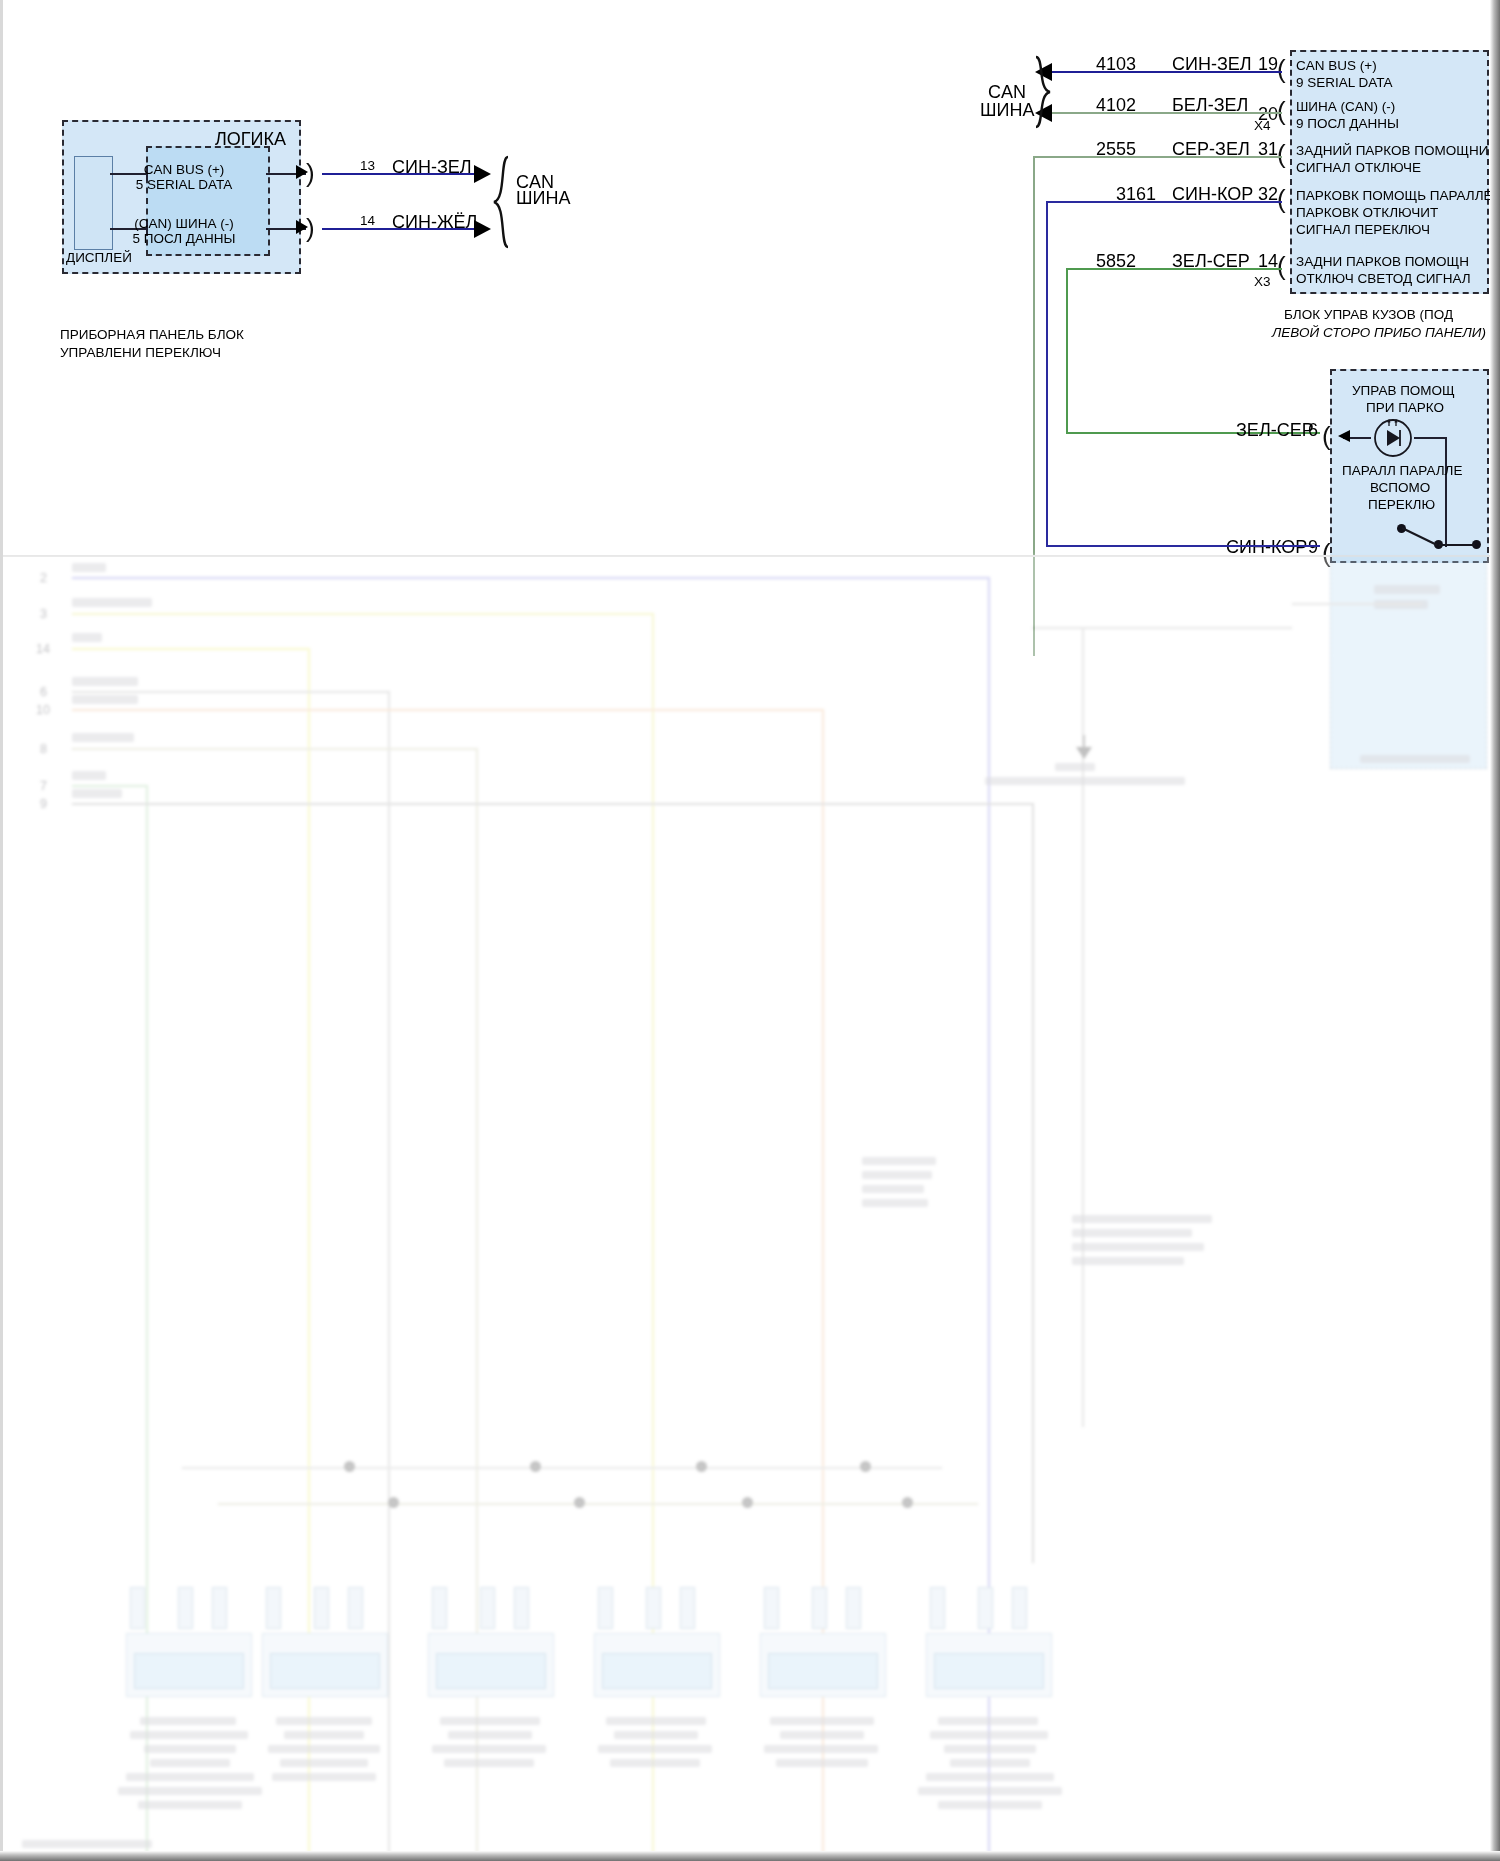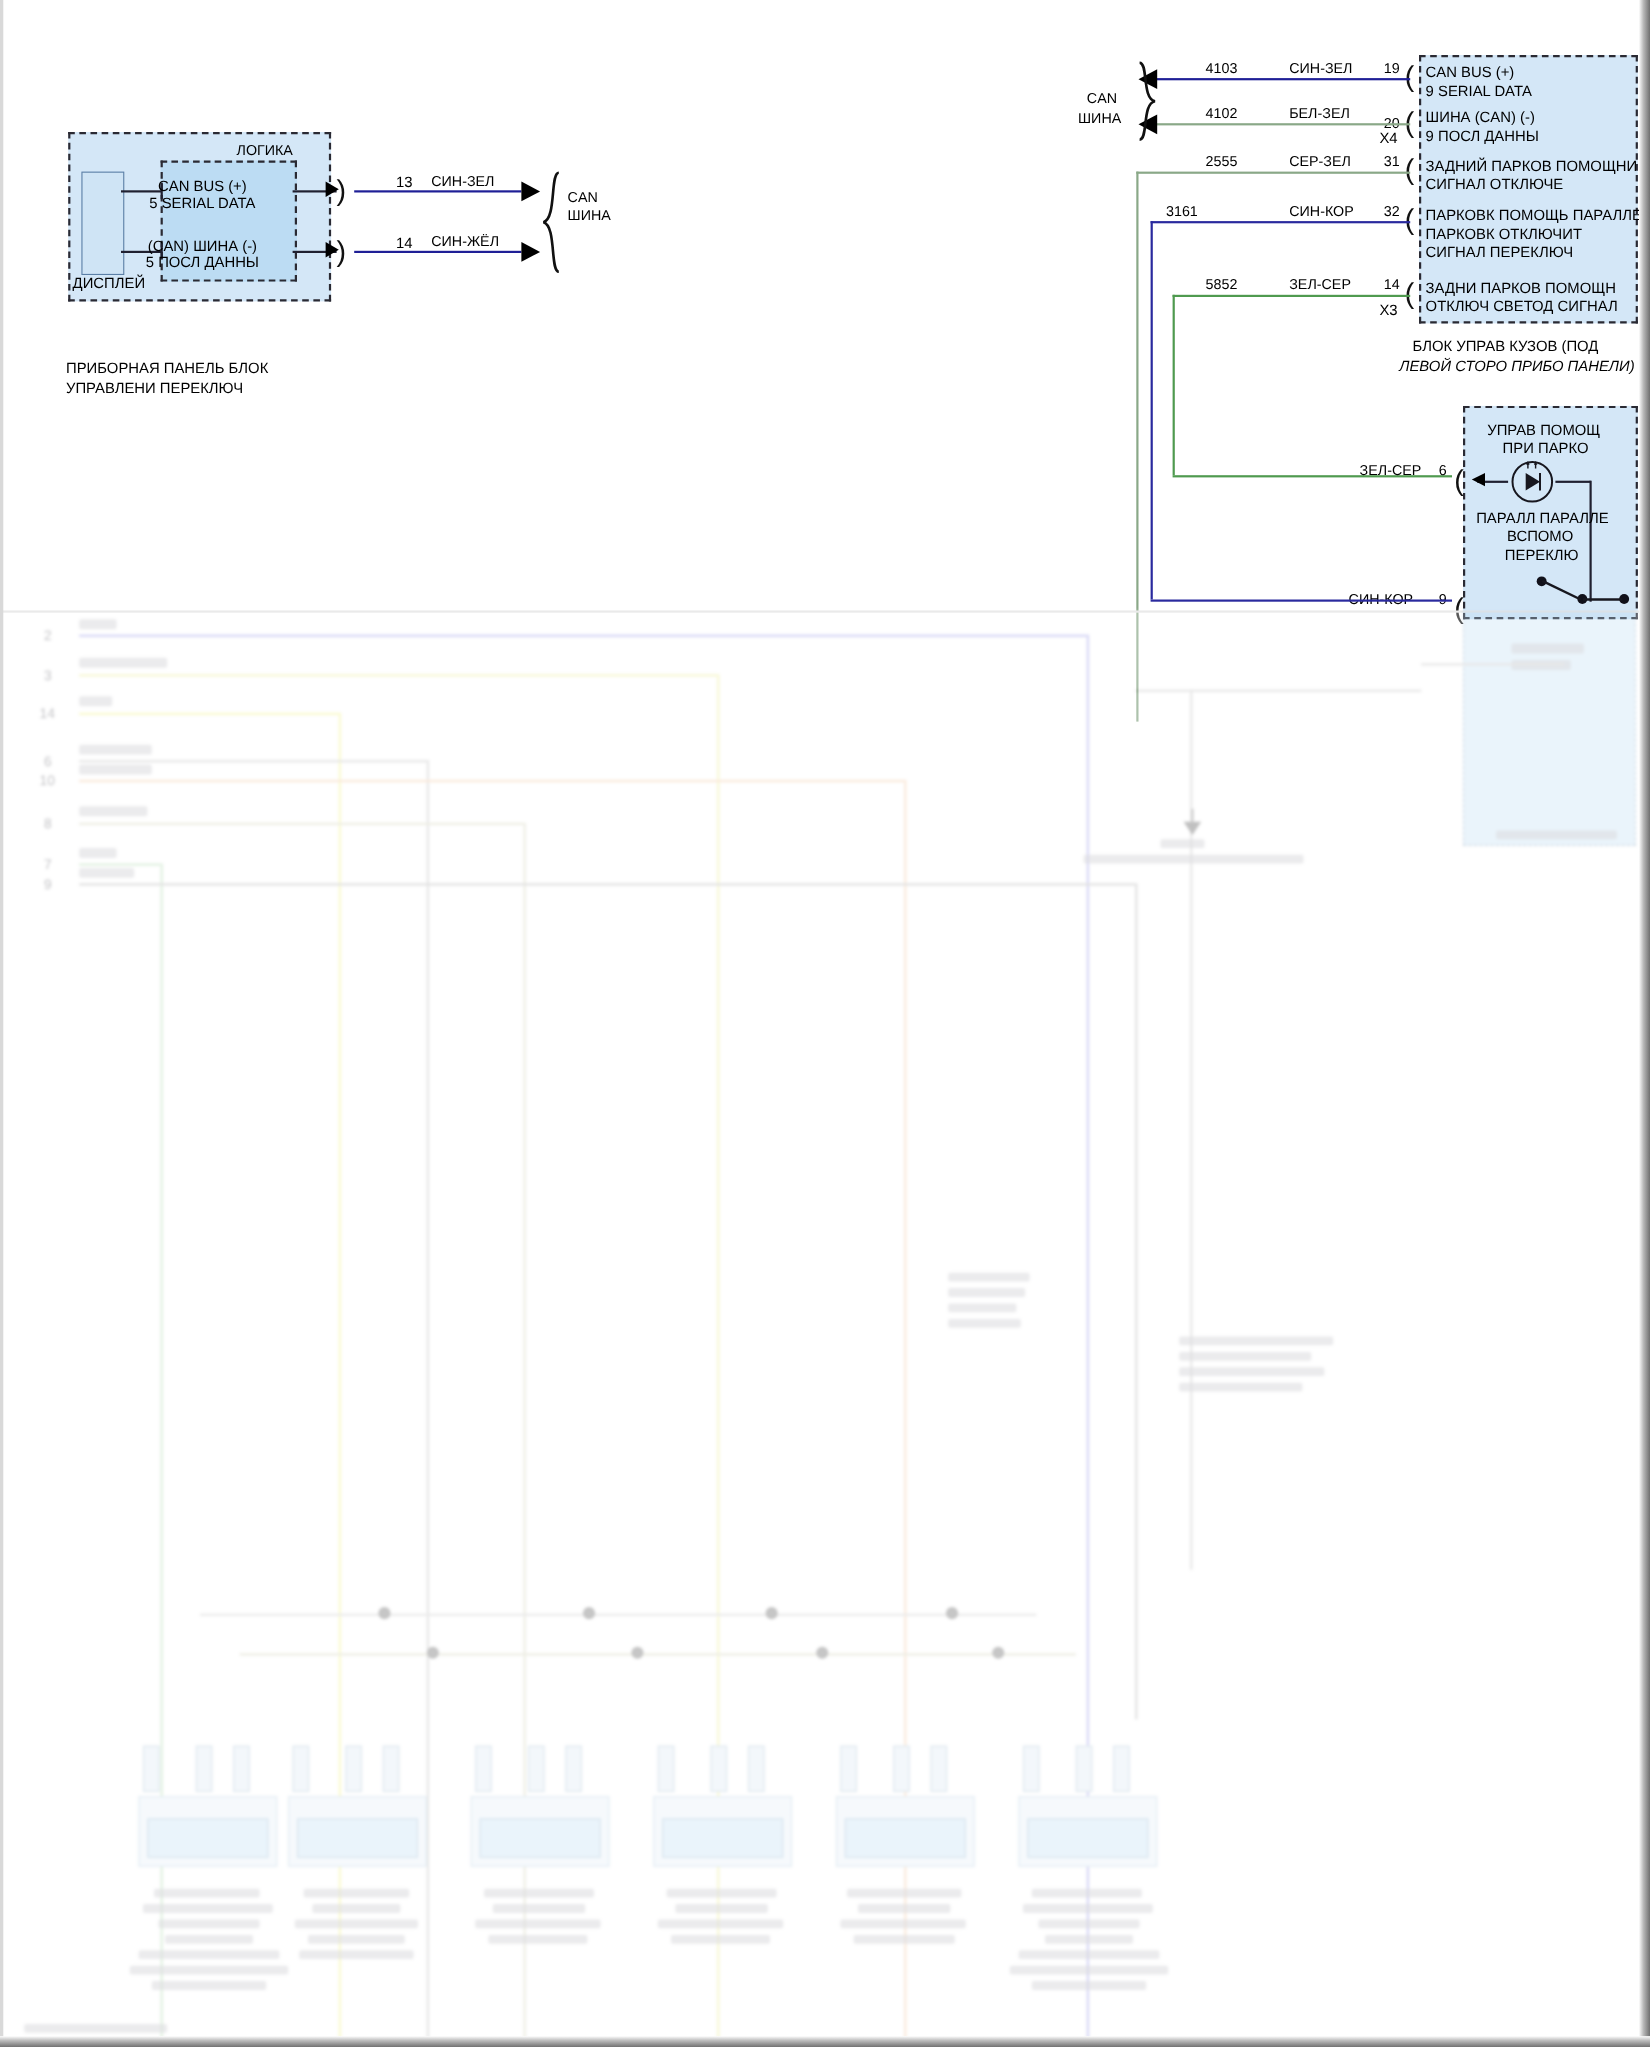--- a/index.html
+++ b/index.html
@@ -5,21 +5,21 @@
   html,body{margin:0;padding:0;background:#ffffff;}
   body{font-family:"Liberation Sans","DejaVu Sans",sans-serif;}
   #page{
     position:relative;width:1500px;height:1861px;overflow:hidden;background:#fff;
   }
   
   .abs{position:absolute;}
   .txt{position:absolute;color:#000;white-space:pre;line-height:1.18;}
   .t12{font-size:12.5px;}
   .t13{font-size:13.5px;}
-  .t14{font-size:13px;}
+  .t14{font-size:18px;}
   .wire{position:absolute;height:0;border-top-width:2.4px;border-top-style:solid;}
   .wire-v{position:absolute;width:0;border-left-width:2.4px;border-left-style:solid;}
   .hline{position:absolute;height:1.6px;background:#202030;}
   .vline{position:absolute;width:1.6px;background:#202030;}
   .boxfill{position:absolute;background:#cfe4f5;border:1.6px solid #5b7fa6;}
   .dashbox{position:absolute;border:2.2px dashed #2a2a33;background:#d4e7f7;}
   .dashbox2{position:absolute;border:2.2px dashed #2a2a33;background:#bcdcf3;}
   
   .conn{position:absolute;font-size:26px;color:#111;line-height:1;}
   
@@ -134,21 +134,21 @@
   <div class="txt t13" style="left:1254px;top:118px;">X4</div>
 
   <div class="txt t14" style="left:1096px;top:139px;">2555</div>
   <div class="txt t14" style="left:1172px;top:139px;">СЕР-ЗЕЛ</div>
   <div class="txt t14" style="left:1258px;top:139px;">31</div>
   <div class="wire" style="left:1033px;top:156px;width:249px;border-top-color:#8aa888;"></div>
   <div class="wire-v" style="left:1033px;top:156px;height:500px;border-left-color:#8aa888;"></div>
   <div class="txt t13" style="left:1296px;top:143px;">ЗАДНИЙ ПАРКОВ ПОМОЩНИ</div>
   <div class="txt t13" style="left:1296px;top:160px;">СИГНАЛ ОТКЛЮЧЕ</div>
 
-  <div class="txt t14" style="left:1060px;top:184px;">3161</div>
+  <div class="txt t14" style="left:1116px;top:184px;">3161</div>
   <div class="txt t14" style="left:1172px;top:184px;">СИН-КОР</div>
   <div class="txt t14" style="left:1258px;top:184px;">32</div>
   <div class="wire" style="left:1046px;top:201px;width:236px;border-top-color:#2a2a9e;"></div>
   <div class="wire-v" style="left:1046px;top:201px;height:344px;border-left-color:#2a2a9e;"></div>
   <div class="txt t13" style="left:1296px;top:188px;">ПАРКОВК ПОМОЩЬ ПАРАЛЛЕ</div>
   <div class="txt t13" style="left:1296px;top:205px;">ПАРКОВК ОТКЛЮЧИТ</div>
   <div class="txt t13" style="left:1296px;top:222px;">СИГНАЛ ПЕРЕКЛЮЧ</div>
 
   <div class="txt t14" style="left:1096px;top:251px;">5852</div>
   <div class="txt t14" style="left:1172px;top:251px;">ЗЕЛ-СЕР</div>

